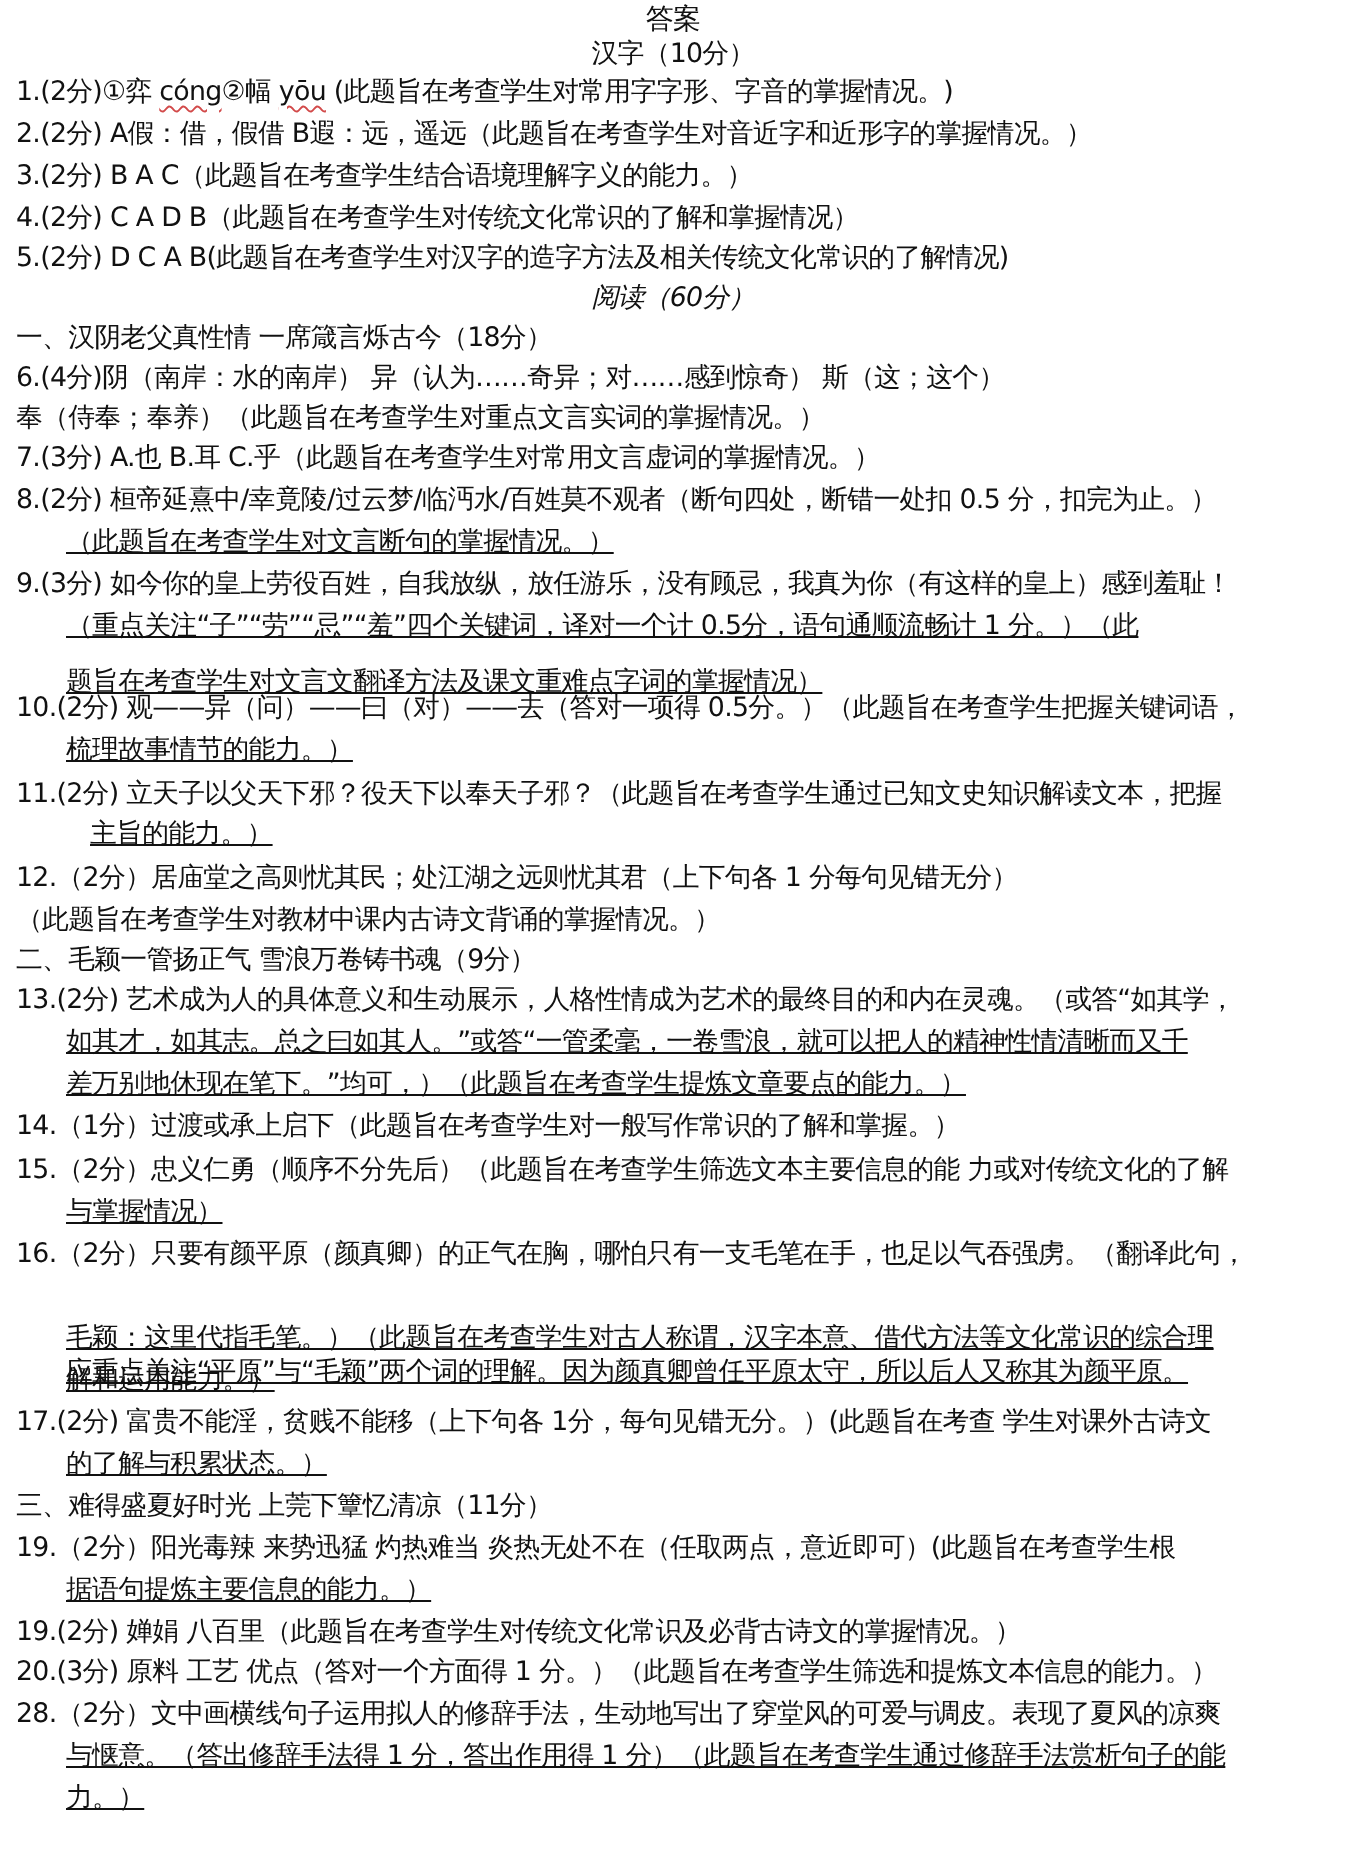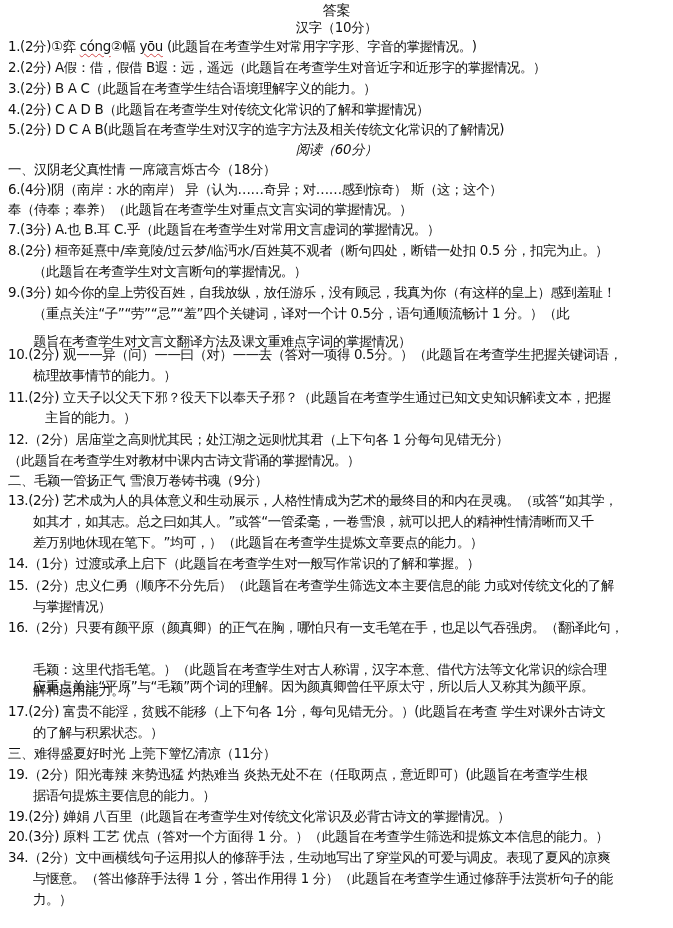--- a/index.html
+++ b/index.html
@@ -8,21 +8,21 @@
     font-family: "DejaVu Sans", "Liberation Sans", sans-serif;
     color: #111111;
   }
   .page { position: absolute; left: 0; top: 0; width: 673px; height: 928px; }
   .line {
     position: absolute; left: 8px; white-space: nowrap;
     font-size: 13.4px; line-height: 20px; letter-spacing: -0.35px;
     transform-origin: left top;
     text-align: center;
   }
-  .line.indent { left: 33px; }
+  .line.indent { left: 33px; text-decoration: underline; }
   .line.center { left: 0; width: 673px; text-align: center; }
   .line.title { font-size: 14px; }
   .pinyin { text-decoration: underline wavy #d24a4a; text-underline-offset: 2px; text-decoration-thickness: 1px; }
 </style>
 </head>
 <body>
 
 <div class="page">
 
   <div class="line center title" style="top:0px;">答案</div>
@@ -64,17 +64,17 @@
   <div class="line indent" style="top:639px;margin-top:38px;">应重点关注“平原”与“毛颖”两个词的理解。因为颜真卿曾任平原太守，所以后人又称其为颜平原。</div>
   <div class="line indent" style="top:660px;">毛颖：这里代指毛笔。）（此题旨在考查学生对古人称谓，汉字本意、借代方法等文化常识的综合理</div>
   <div class="line indent" style="top:681px;">解和运用能力。）</div>
   <div class="line" style="top:702px;">17.(2分) 富贵不能淫，贫贱不能移（上下句各 1分，每句见错无分。）(此题旨在考查 学生对课外古诗文</div>
   <div class="line indent" style="top:723px;">的了解与积累状态。）</div>
   <div class="line" style="top:744px;">三、难得盛夏好时光  上莞下簟忆清凉（11分）</div>
   <div class="line" style="top:765px;">19.（2分）阳光毒辣  来势迅猛  灼热难当  炎热无处不在（任取两点，意近即可）(此题旨在考查学生根</div>
   <div class="line indent" style="top:786px;">据语句提炼主要信息的能力。）</div>
   <div class="line" style="top:807px;">19.(2分) 婵娟   八百里（此题旨在考查学生对传统文化常识及必背古诗文的掌握情况。）</div>
   <div class="line" style="top:827px;">20.(3分) 原料  工艺  优点（答对一个方面得 1 分。）（此题旨在考查学生筛选和提炼文本信息的能力。）</div>
-  <div class="line" style="top:848px;">34.（2分）文中画横线句子运用拟人的修辞手法，生动地写出了穿堂风的可爱与调皮。表现了夏风的凉爽</div>
+  <div class="line" style="top:848px;">28.（2分）文中画横线句子运用拟人的修辞手法，生动地写出了穿堂风的可爱与调皮。表现了夏风的凉爽</div>
   <div class="line indent" style="top:869px;">与惬意。（答出修辞手法得 1 分，答出作用得 1 分）（此题旨在考查学生通过修辞手法赏析句子的能</div>
   <div class="line indent" style="top:890px;">力。）</div>
 
 </div>
 
 </body></html>

